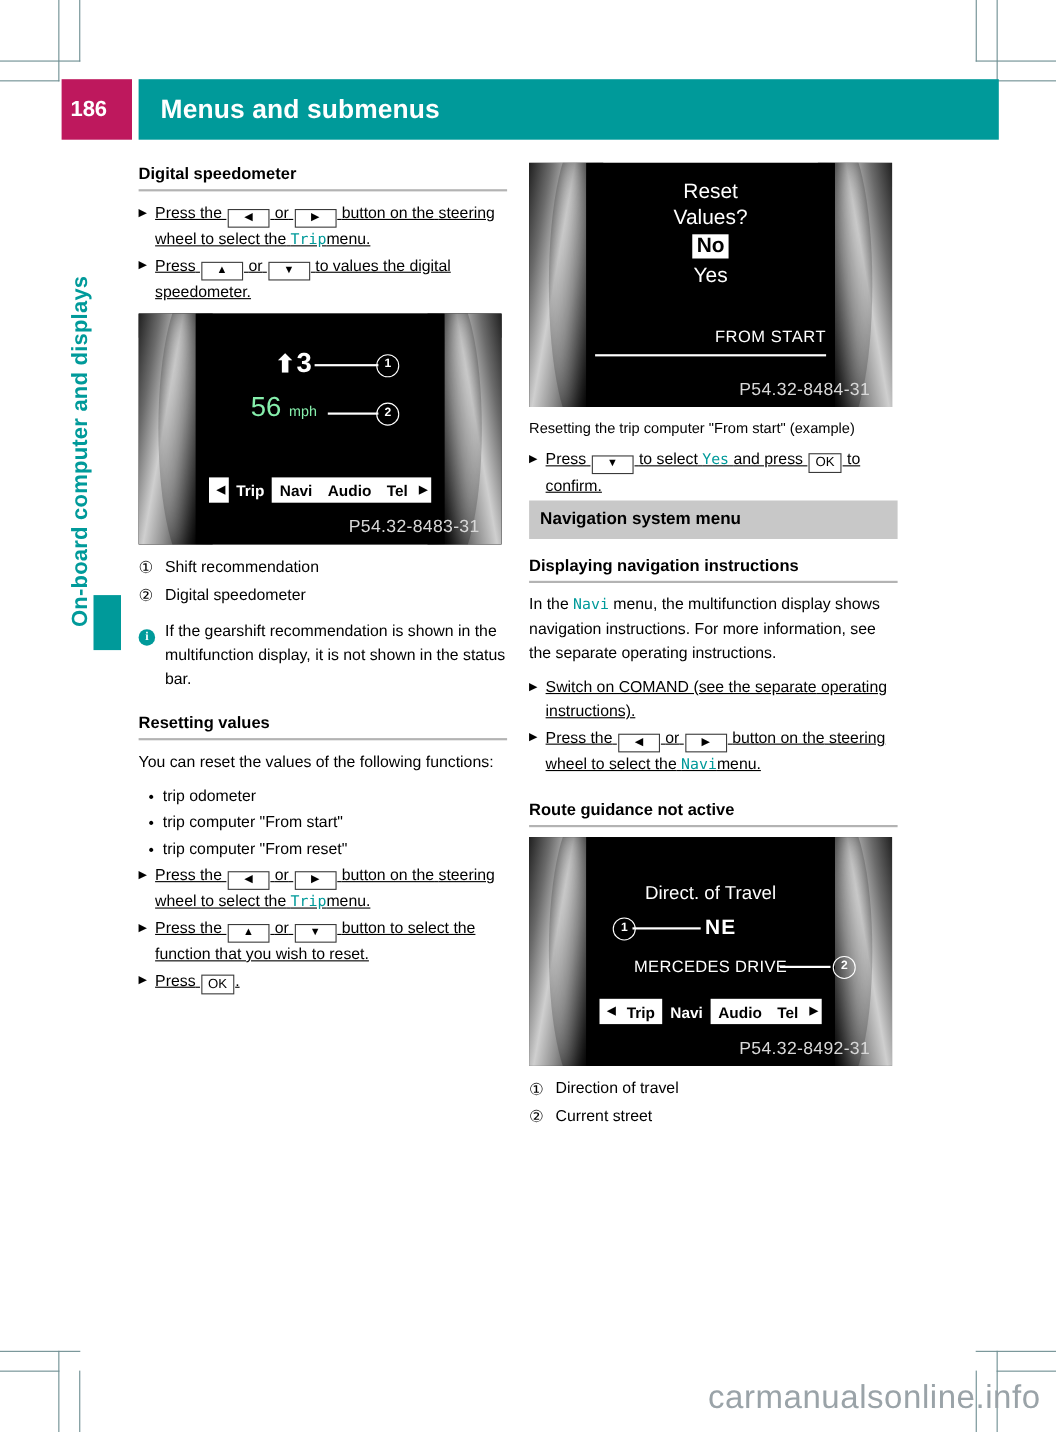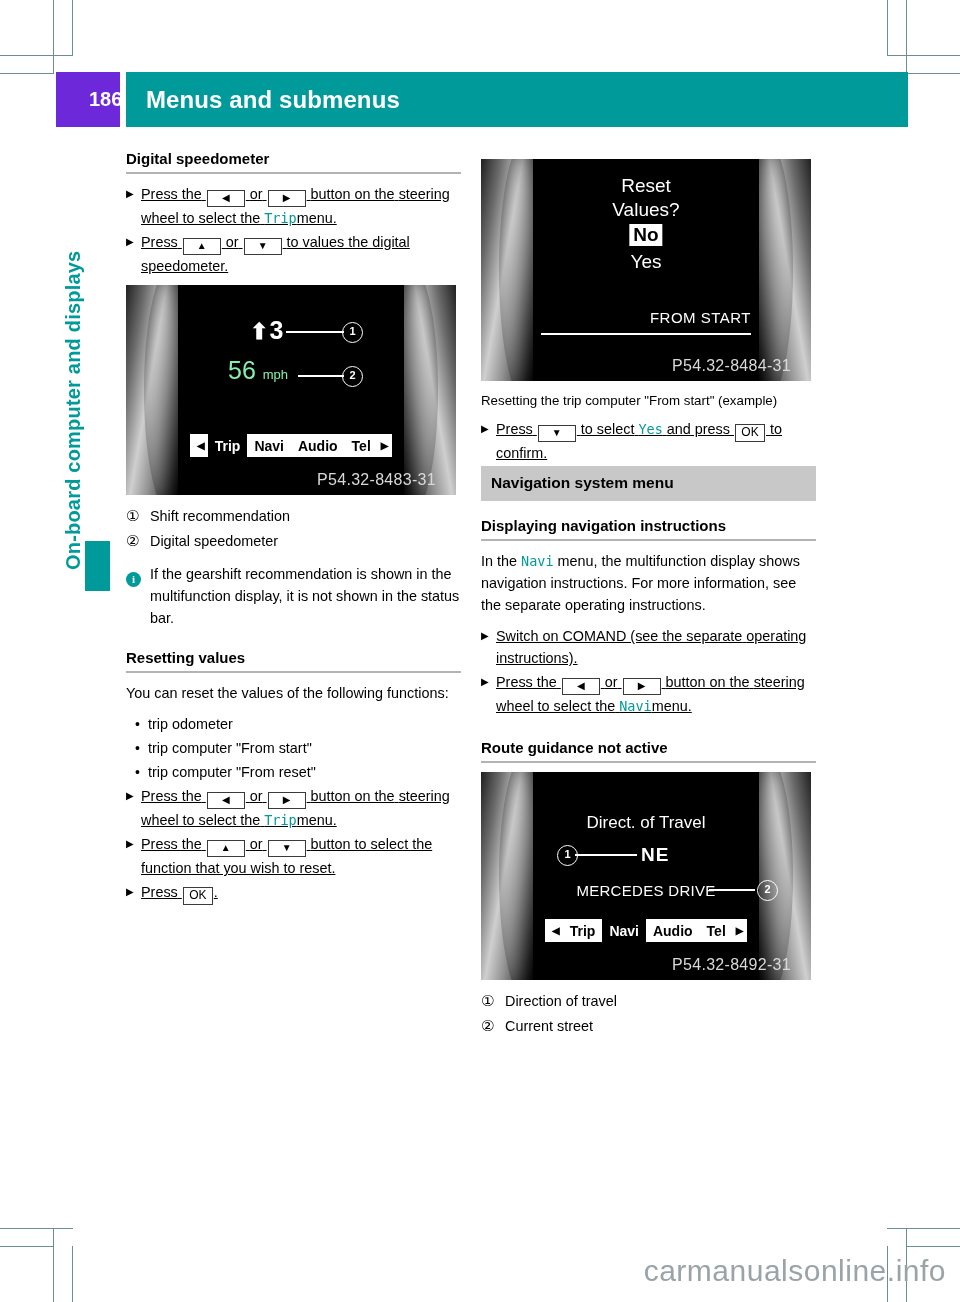--- a/index.html
+++ b/index.html
@@ -37,25 +37,25 @@
   .cm-bl-h1 { left: 0;     top: 1228px; width: 73px; }
   .cm-bl-h2 { left: 0;     top: 1246px; width: 54px; }
   
   .cm-br-v1 { left: 887px; top: 1246px; height: 56px; }
   .cm-br-v2 { left: 906px; top: 1228px; height: 74px; }
   .cm-br-h1 { left: 887px; top: 1228px; width: 73px; }
   .cm-br-h2 { left: 906px; top: 1246px; width: 54px; }
   .header-pageno {
     position: absolute; left: 56px; top: 72px;
     width: 64px; height: 55px;
-    background: #6d28d9;
+    background: #be185d;
     color: #ffffff;
     font-size: 20px; font-weight: bold;
     display: flex; align-items: center; justify-content: flex-start;
-    padding-left: 33px; box-sizing: border-box;
+    padding-left: 8px; box-sizing: border-box;
   }
   .header-title {
     position: absolute; left: 126px; top: 72px;
     width: 782px; height: 55px;
     background: #009a9a;
     color: #ffffff;
     font-size: 24px; font-weight: bold;
     display: flex; align-items: center;
     padding-left: 20px; box-sizing: border-box;
     letter-spacing: 0.1px;
@@ -461,21 +461,21 @@
     <span class="step-text">
       <span>Press</span>
       <span class="key ok">OK</span><span>.</span>
     </span>
   </div>
 
 </div>
 
 <div class="col col-right">
 
-  <div class="figure fig-2" style="margin-top:11px;">
+  <div class="figure fig-2" style="margin-top:0;">
     <div class="bezel-top"></div>
     <div class="bezel-l"></div>
     <div class="bezel-r"></div>
     <div class="screen f2">
       <div class="f2-l1">Reset</div>
       <div class="f2-l2">Values?</div>
       <div class="f2-no">No</div>
       <div class="f2-yes">Yes</div>
       <div class="f2-from">FROM START</div>
       <div class="f2-line"></div>

